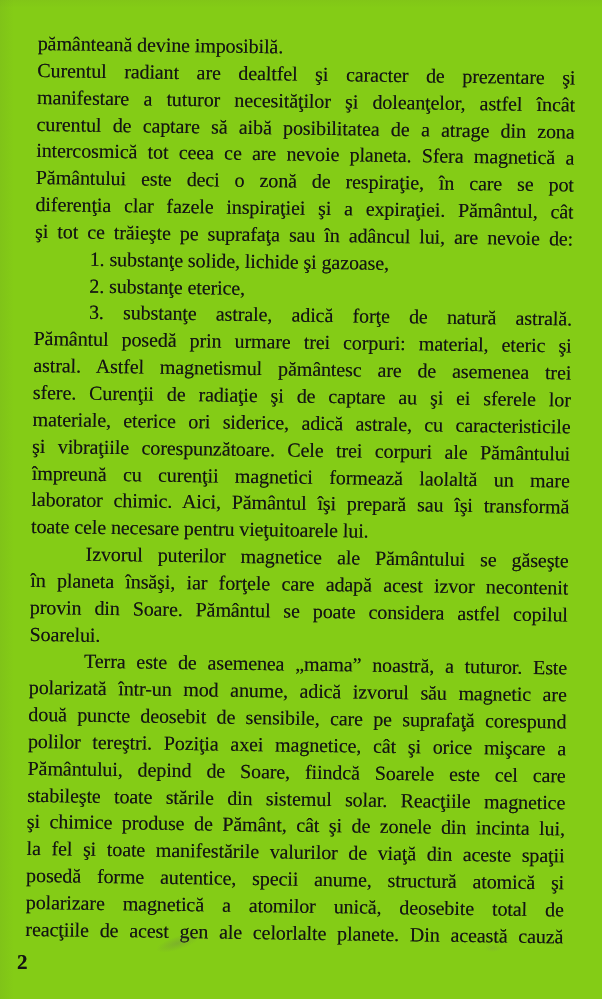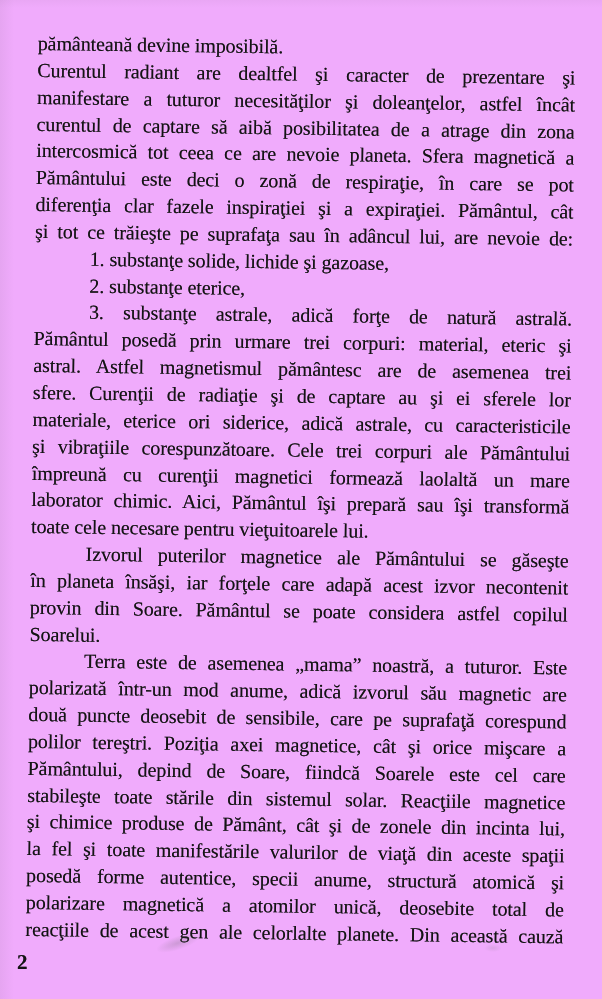--- a/index.html
+++ b/index.html
@@ -10,21 +10,21 @@
     width: 602px;
     height: 999px;
     position: relative;
     overflow: hidden;
     background: #ffffff;
     font-family: "Liberation Serif", serif;
   }
   .page {
     position: absolute;
     inset: 0;
-    background: #f0abfc;
+    background: #84cc16;
   }
   .edge-shade-left {
     position: absolute;
     left: 0; top: 0; bottom: 0;
     width: 14px;
     background: linear-gradient(to right, rgba(60,60,60,0.06), rgba(60,60,60,0));
   }
   .edge-shade-top {
     position: absolute;
     left: 0; top: 0; right: 0;

